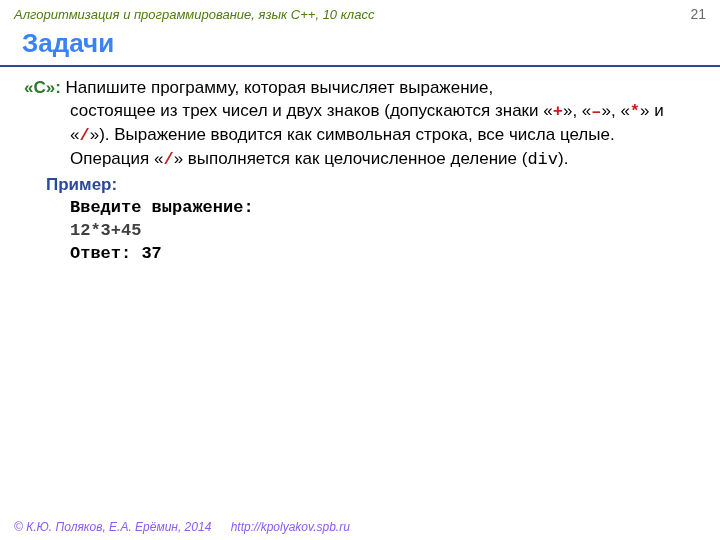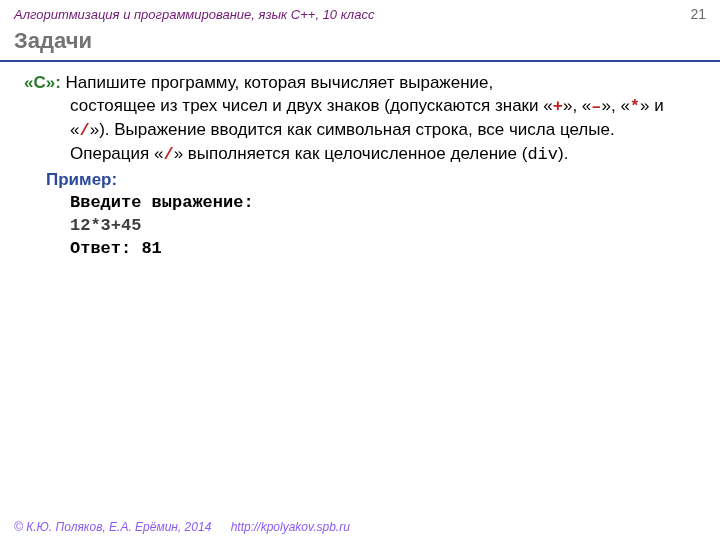--- a/index.html
+++ b/index.html
@@ -11,34 +11,34 @@
     position: relative;
     overflow: hidden;
   }
   .header {
     padding: 6px 14px 4px 14px;
     display: flex;
     justify-content: space-between;
     align-items: center;
   }
   .header-text {
-    color: #701a75;
+    color: #4d7c0f;
     font-style: italic;
     font-size: 13px;
   }
   .page-num {
     color: #6a6a6a;
     font-size: 14px;
     text-align: center;
   }
   .title {
-    padding: 2px 14px 6px 14px;
-    font-size: 22px;
+    padding: 2px 14px 6px 22px;
+    font-size: 26px;
     font-weight: bold;
-    color: #737373;
+    color: #3b82f6;
     border-bottom: 2px solid #2b4a9b;
   }
   .content {
     padding: 10px 32px 0 24px;
     font-size: 17px;
     line-height: 1.35;
     color: #000;
   }
   .task-line { margin-bottom: 0; }
   .task-label {
@@ -88,20 +88,20 @@
   <div class="task-line">
     <span class="task-label">«С»:</span><span> Напишите программу, которая вычисляет выражение,</span>
   </div>
   <div class="task-indent">
     <span>состоящее из трех чисел и двух знаков (допускаются знаки «</span><span class="op">+</span><span>», «</span><span class="op">–</span><span>», «</span><span class="op">*</span><span>» и «</span><span class="op">/</span><span>»). Выражение вводится как символьная строка, все числа целые. Операция «</span><span class="op">/</span><span>» выполняется как целочисленное деление (</span><span class="mono">div</span><span>).</span>
   </div>
   <div class="example-label">Пример:</div>
   <div class="example-block">
     <div>Введите выражение:</div>
     <div class="expr">12*3+45</div>
-    <div>Ответ: 81</div>
+    <div>Ответ: 37</div>
   </div>
 </div>
 
 <div class="footer">
   <span>© К.Ю. Поляков, Е.А. Ерёмин, 2014</span>
   <span class="footer-url">http://kpolyakov.spb.ru</span>
 </div>
 
 </body></html>

